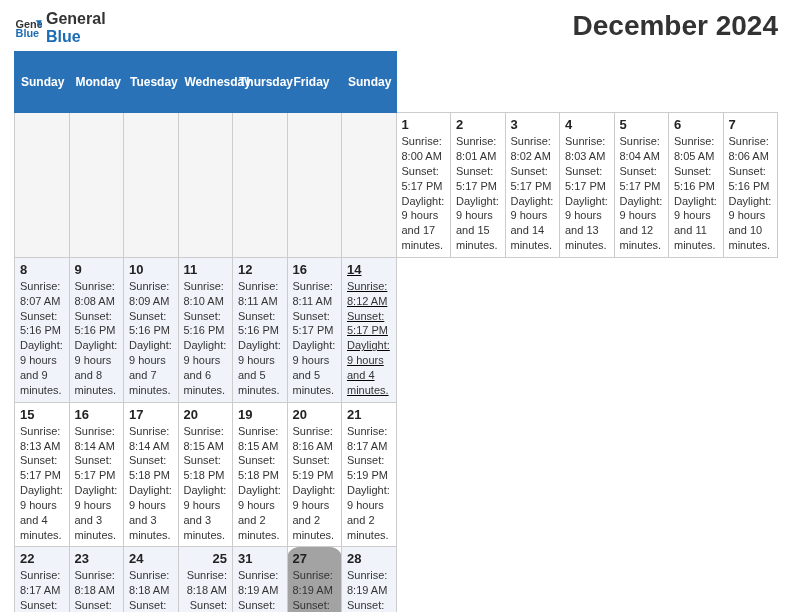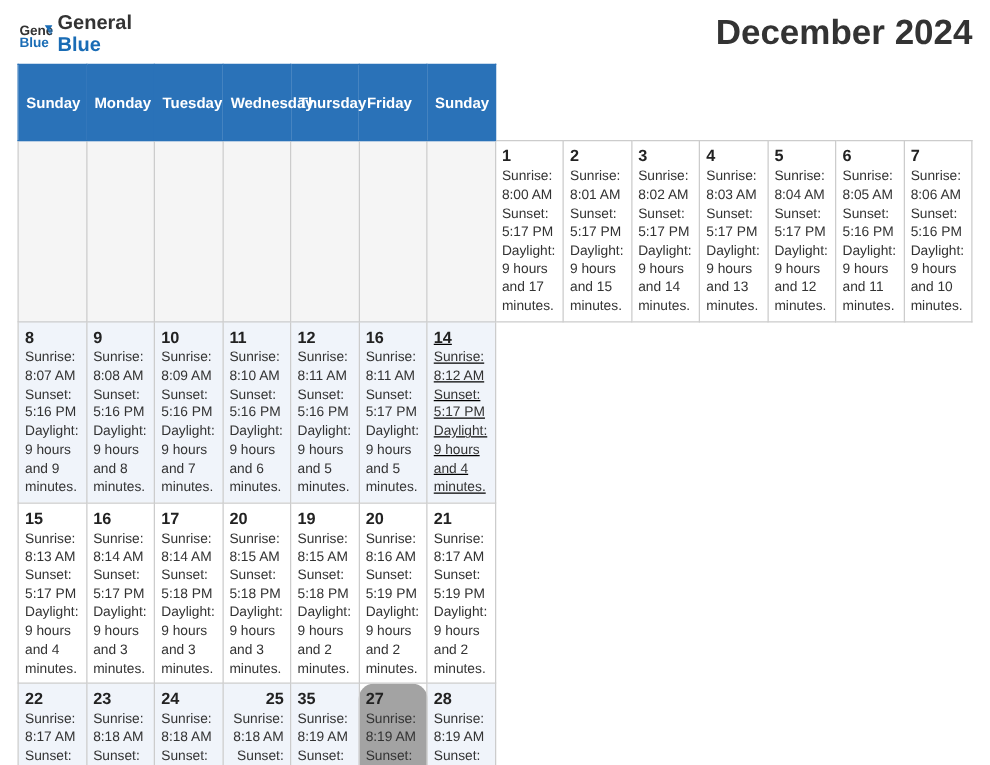--- a/index.html
+++ b/index.html
@@ -228,21 +228,21 @@
           </td>
           <td style="background: rgb(240, 244, 250);">
             <div class="day-num">24</div>
             <div class="day-info">Sunrise: 8:18 AM<br>Sunset: 5:21 PM<br>Daylight: 9 hours and 2 minutes.</div>
           </td>
           <td style="background: rgb(240, 244, 250); text-align: right;">
             <div class="day-num">25</div>
             <div class="day-info">Sunrise: 8:18 AM<br>Sunset: 5:21 PM<br>Daylight: 9 hours and 3 minutes.</div>
           </td>
           <td style="background: rgb(240, 244, 250);">
-            <div class="day-num">35</div>
+            <div class="day-num">31</div>
             <div class="day-info">Sunrise: 8:19 AM<br>Sunset: 5:22 PM<br>Daylight: 9 hours and 3 minutes.</div>
           </td>
           <td style="background: #a3a3a3; border-radius: 12px;">
             <div class="day-num">27</div>
             <div class="day-info">Sunrise: 8:19 AM<br>Sunset: 5:23 PM<br>Daylight: 9 hours and 3 minutes.</div>
           </td>
           <td style="background: rgb(240, 244, 250);">
             <div class="day-num">28</div>
             <div class="day-info">Sunrise: 8:19 AM<br>Sunset: 5:23 PM<br>Daylight: 9 hours and 4 minutes.</div>
           </td>

